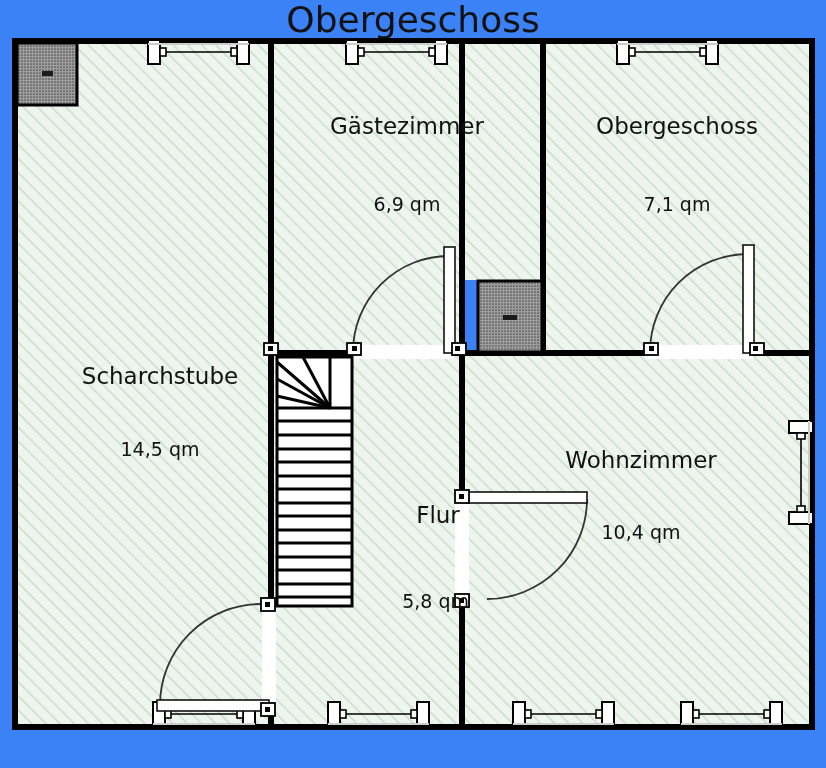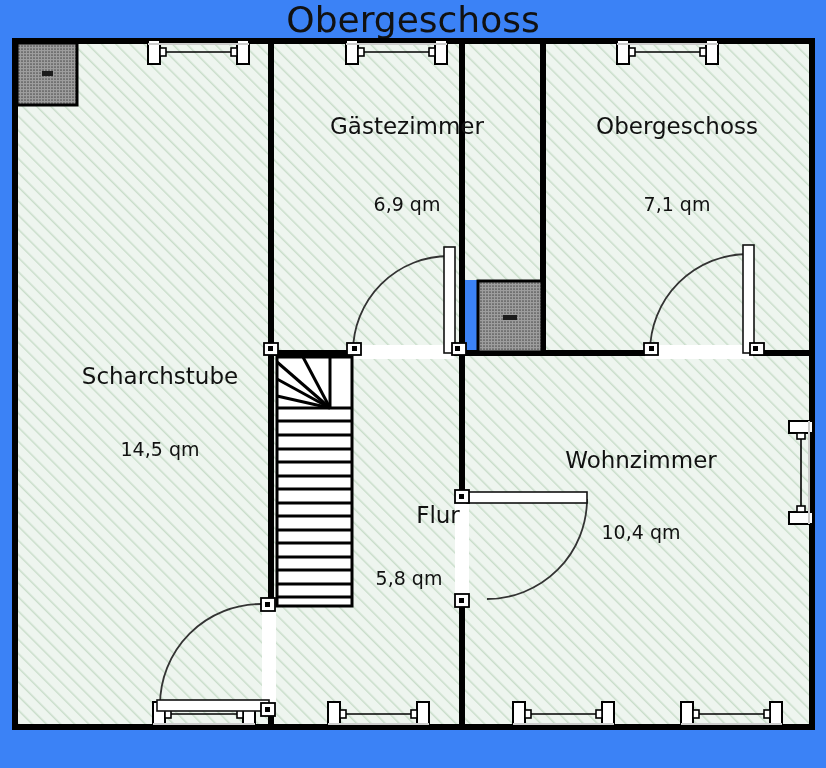--- a/index.html
+++ b/index.html
@@ -304,19 +304,19 @@
     <div class="room-label room-name" style="left:0px; top:363px; width:320px;">Scharchstube</div>
     <div class="room-label room-area" style="left:0px; top:438px; width:320px;">14,5 qm</div>
 
     <div class="room-label room-name" style="left:277px; top:113px; width:260px;">Gästezimmer</div>
     <div class="room-label room-area" style="left:277px; top:193px; width:260px;">6,9 qm</div>
 
     <div class="room-label room-name" style="left:547px; top:113px; width:260px;">Obergeschoss</div>
     <div class="room-label room-area" style="left:547px; top:193px; width:260px;">7,1 qm</div>
 
     <div class="room-label room-name" style="left:350px; top:502px; width:120px;margin-left:28px;">Flur</div>
-    <div class="room-label room-area" style="left:349px; top:567px; width:120px;">5,8 qm</div>
+    <div class="room-label room-area" style="left:349px; top:590px; width:120px;text-align:right;">5,8 qm</div>
 
     <div class="room-label room-name" style="left:511px; top:447px; width:260px;">Wohnzimmer</div>
     <div class="room-label room-area" style="left:511px; top:521px; width:260px;">10,4 qm</div>
   </div>
 
 </div>
 
 </body></html>

